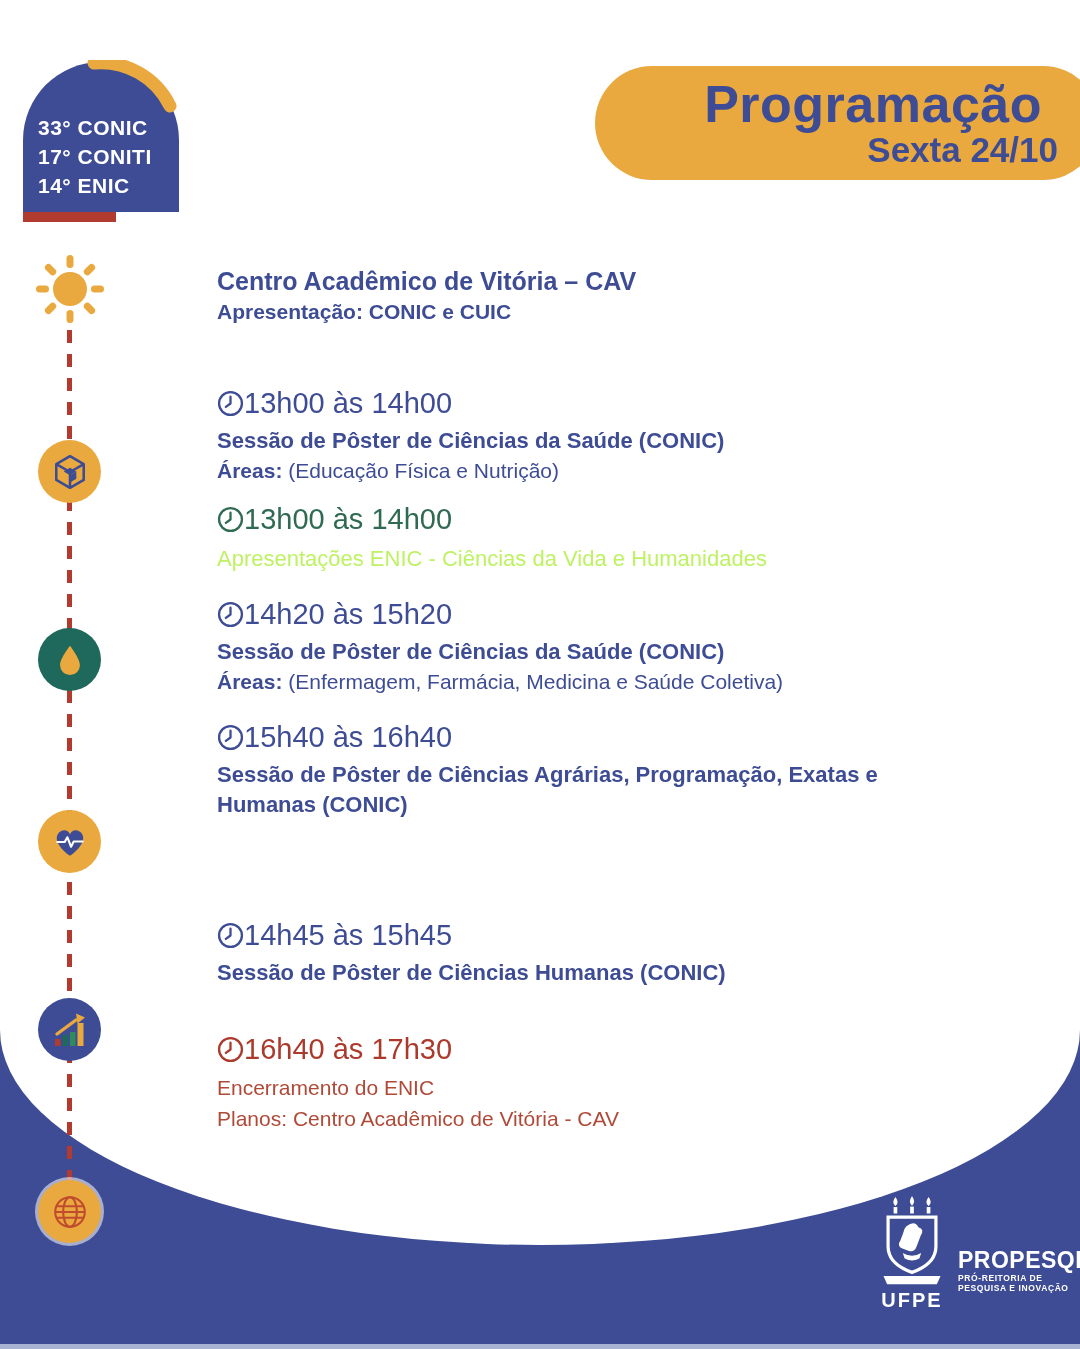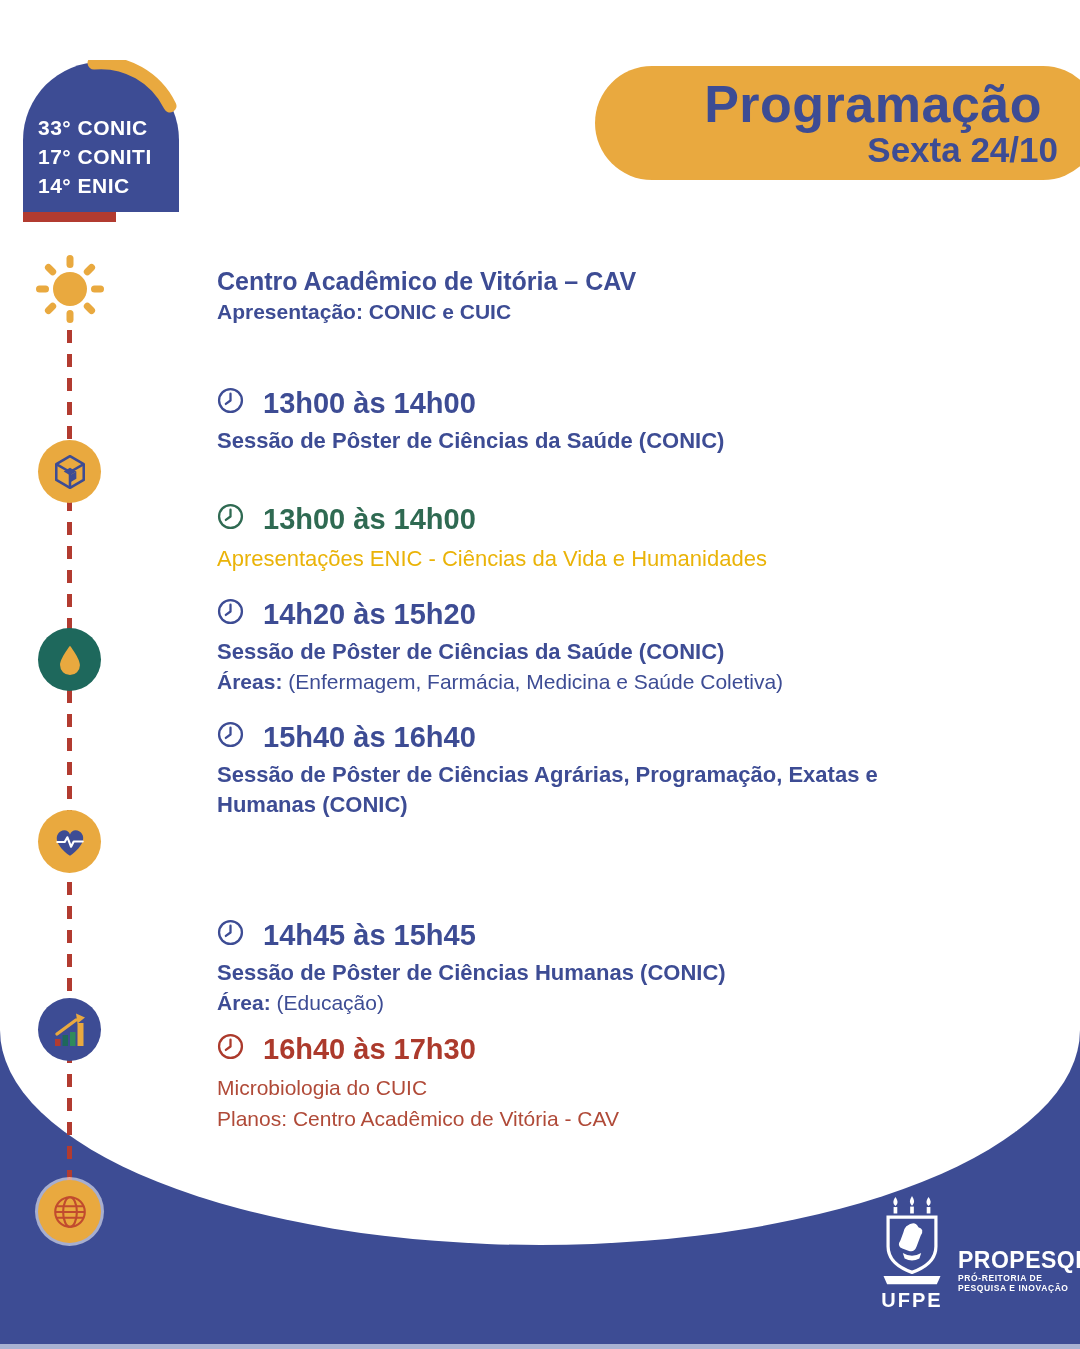--- a/index.html
+++ b/index.html
@@ -44,29 +44,29 @@
   }
   
   .page-title{
     position:absolute;left:270px;top:217px;z-index:3;
     color:#ffffff;font-weight:bold;font-size:27px;text-align:right;
   }
   .intro{position:absolute;left:217px;top:265px;z-index:3;color:#3D4C94;}
   .intro-l1{font-weight:bold;font-size:25px;line-height:32px;}
   .intro-l2{font-weight:bold;font-size:21px;line-height:30px;}
   .block{position:absolute;left:217px;width:712px;z-index:3;}
-  .time-row{display:flex;gap:19px;font-weight:bold;font-size:29px;}
+  .time-row{display:flex;align-items:center;font-weight:normal;font-size:29px;}
   .clock{width:27px;height:27px;flex:0 0 27px;}
   .c-blue{color:#3D4C94;}
   .c-green{color:#2F6A52;}
   .c-red{color:#AC3A2C;}
   .session-title{font-weight:bold;font-size:22px;line-height:30px;color:#3D4C94;margin-top:6px;}
   .areas{font-size:21px;line-height:30px;color:#3D4C94;}
   .areas .lbl{font-weight:bold;}
-  .green-desc{font-size:22px;line-height:30px;color:#eab308;margin-top:8px;}
+  .green-desc{font-size:22px;line-height:30px;color:#bef264;margin-top:8px;}
   .red-line{font-size:21px;line-height:26px;color:#B04A38;margin-top:5px;}
   
   .timeline{position:absolute;left:0;top:0;z-index:2;}
   .dash-line{
     position:absolute;left:67px;top:330px;width:5px;height:852px;
     background:repeating-linear-gradient(to bottom,#B23B30 0 13px,transparent 13px 24px);
   }
   .tl-icon{position:absolute;z-index:3;}
   .tl-circle{
     position:absolute;width:63px;height:63px;border-radius:50%;
@@ -186,20 +186,21 @@
 
 <div class="block" style="top:387px;">
   <div class="time-row c-blue">
     <svg class="clock" viewBox="0 0 26 26">
       <circle cx="13" cy="13" r="11" fill="none" stroke="currentColor" stroke-width="2.2"></circle>
       <path d="M13 6.5 V13 L8.5 16.3" fill="none" stroke="currentColor" stroke-width="2.2" stroke-linecap="round" stroke-linejoin="round"></path>
     </svg>
     <span>13h00 às 14h00</span>
   </div>
   <div class="session-title">Sessão de Pôster de Ciências da Saúde (CONIC)</div>
+  <div class="areas"><span class="lbl">Áreas:</span><span> (Educação Física e Nutrição)</span></div>
 </div>
 
 <div class="block" style="top:503px;">
   <div class="time-row c-green">
     <svg class="clock" viewBox="0 0 26 26">
       <circle cx="13" cy="13" r="11" fill="none" stroke="currentColor" stroke-width="2.2"></circle>
       <path d="M13 6.5 V13 L8.5 16.3" fill="none" stroke="currentColor" stroke-width="2.2" stroke-linecap="round" stroke-linejoin="round"></path>
     </svg>
     <span>13h00 às 14h00</span>
   </div>
@@ -231,32 +232,31 @@
 
 <div class="block" style="top:919px;">
   <div class="time-row c-blue">
     <svg class="clock" viewBox="0 0 26 26">
       <circle cx="13" cy="13" r="11" fill="none" stroke="currentColor" stroke-width="2.2"></circle>
       <path d="M13 6.5 V13 L8.5 16.3" fill="none" stroke="currentColor" stroke-width="2.2" stroke-linecap="round" stroke-linejoin="round"></path>
     </svg>
     <span>14h45 às 15h45</span>
   </div>
   <div class="session-title">Sessão de Pôster de Ciências Humanas (CONIC)</div>
-  <div class="areas"><span class="lbl">Área:</span><span> (Educação)</span></div>
 </div>
 
 <div class="block" style="top:1033px;">
   <div class="time-row c-red">
     <svg class="clock" viewBox="0 0 26 26">
       <circle cx="13" cy="13" r="11" fill="none" stroke="currentColor" stroke-width="2.2"></circle>
       <path d="M13 6.5 V13 L8.5 16.3" fill="none" stroke="currentColor" stroke-width="2.2" stroke-linecap="round" stroke-linejoin="round"></path>
     </svg>
     <span>16h40 às 17h30</span>
   </div>
-  <div class="red-line" style="margin-top:9px;">Microbiologia do CUIC</div>
+  <div class="red-line" style="margin-top:9px;">Encerramento do ENIC</div>
   <div class="red-line">Planos: Centro Acadêmico de Vitória - CAV</div>
 </div>
 
 <div class="footer">
   <svg class="crest" width="72" height="92" viewBox="0 0 70 100">
     <g fill="#FFFFFF">
       <path d="M17 1 C19.5 5 20.5 7.5 17 11 C13.5 7.5 14.5 5 17 1 Z"></path>
       <path d="M35 0 C37.5 4.5 38.5 7 35 10.5 C31.5 7 32.5 4.5 35 0 Z"></path>
       <path d="M53 1 C55.5 5 56.5 7.5 53 11 C49.5 7.5 50.5 5 53 1 Z"></path>
       <rect x="15" y="12" width="4" height="7"></rect>

